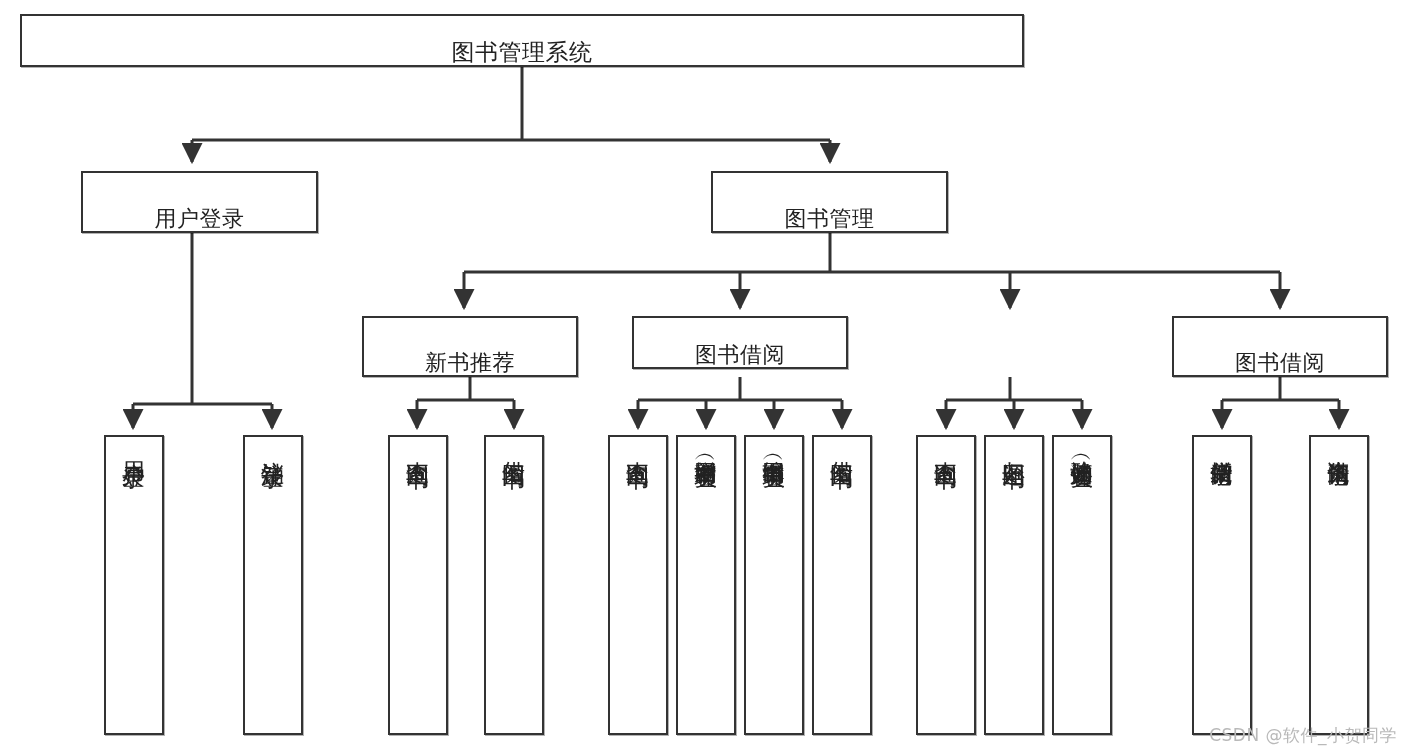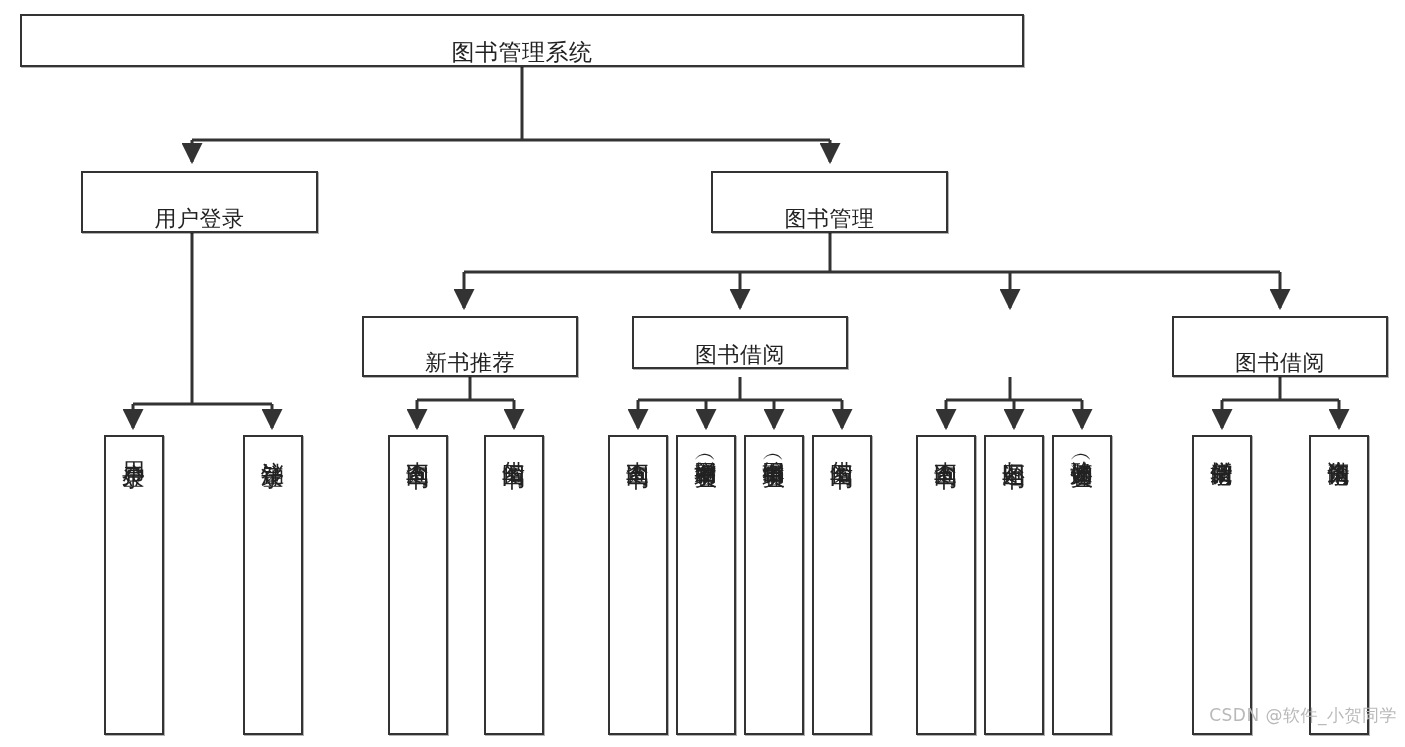--- a/index.html
+++ b/index.html
@@ -63,21 +63,21 @@
     letter-spacing: 2px;
     white-space: nowrap;
   }
   .node.vert.tall .label {
     font-size: 22px;
     letter-spacing: 1px;
   }
   #watermark {
     position: absolute;
     right: 8px;
-    bottom: 20px;
+    bottom: 0;
     font-size: 17px;
     color: #b9b9b9;
     letter-spacing: 0.5px;
     white-space: nowrap;
     font-family: "DejaVu Sans", "Liberation Sans", sans-serif;
   }
 </style>
 </head>
 <body>
 

